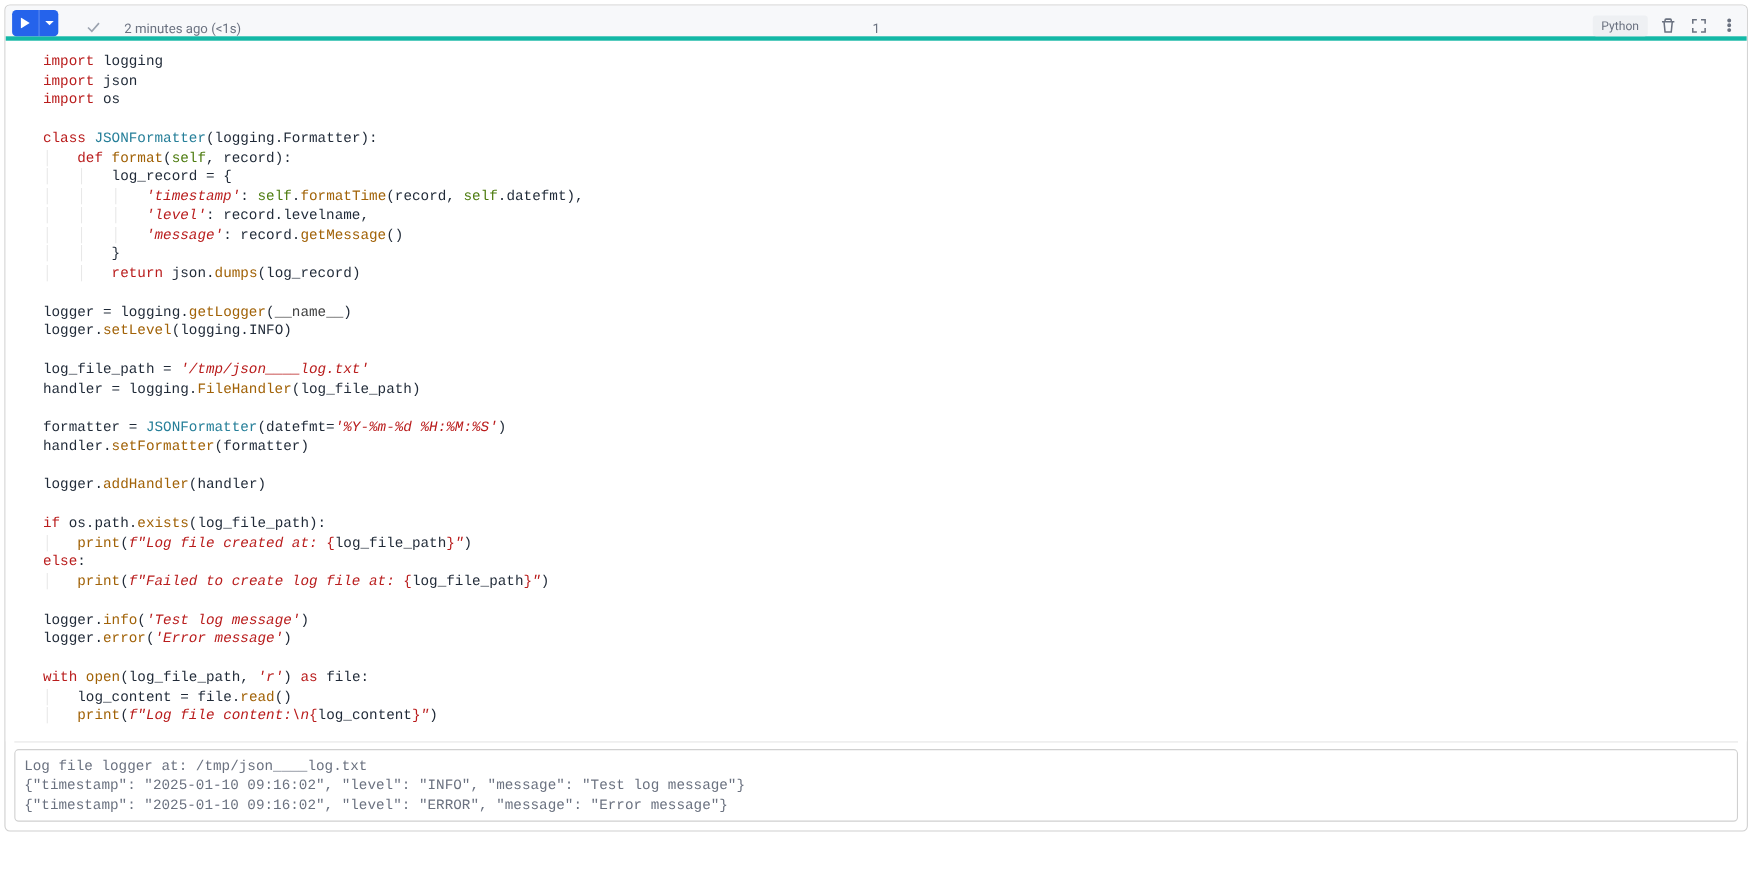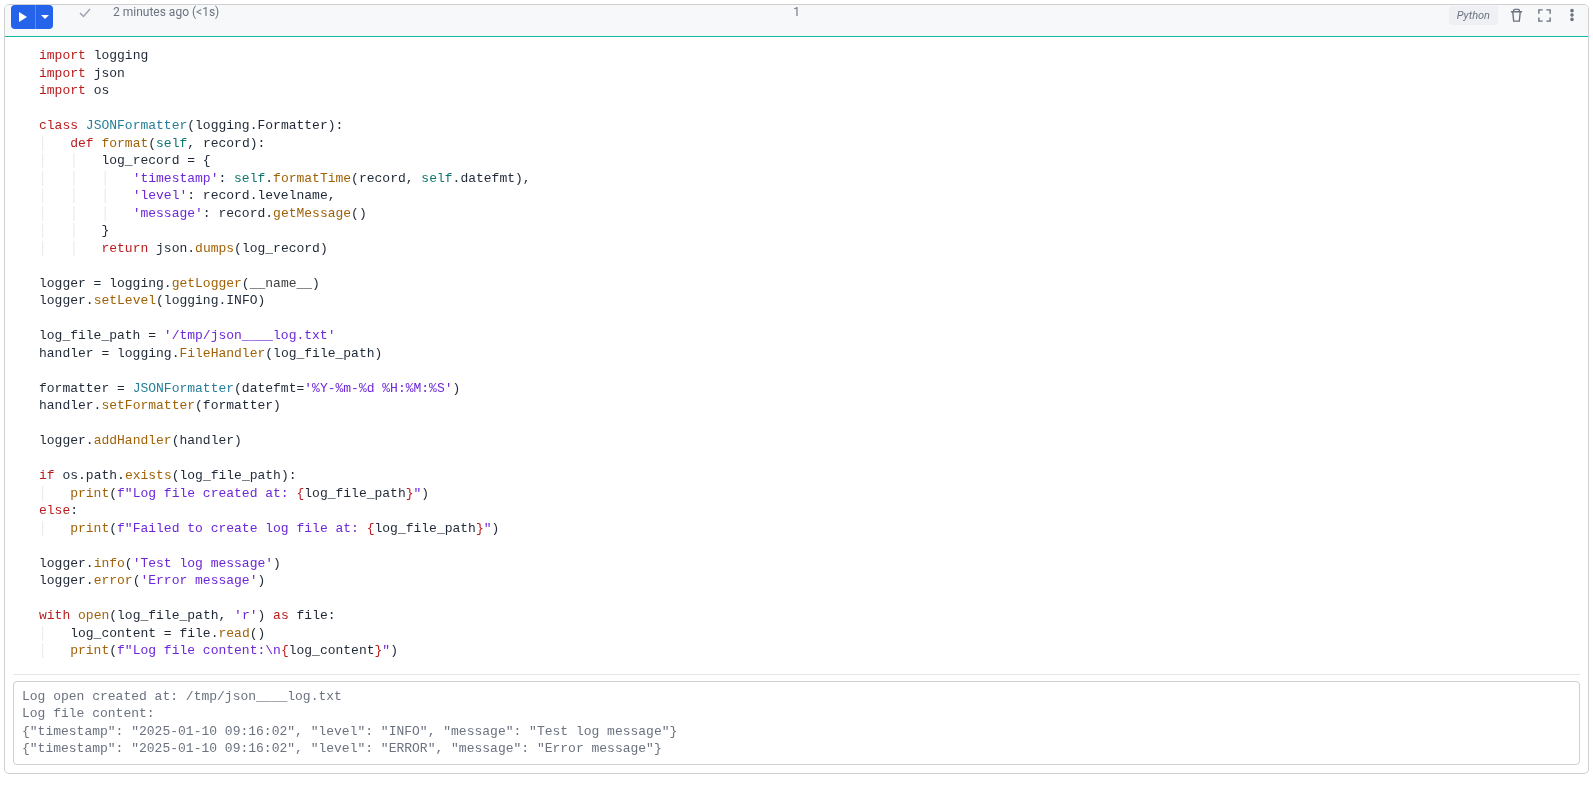--- a/index.html
+++ b/index.html
@@ -11,24 +11,24 @@
     width: 1593px;
   }
   .cell {
     border: 1px solid #d0d0d0;
     border-radius: 5px;
     margin: 4px;
     overflow: hidden;
   }
   .toolbar {
     display: flex;
-    align-items: flex-start;
+    align-items: flex-end;
     height: 32px;
     background: #f7f8fa;
-    border-bottom: 1px solid #14b8a6;
+    border-bottom: 4px solid #14b8a6;
     padding: 0 6px;
     gap: 20px;
     position: relative;
   }
   .run-btn {
     display: flex;
     align-items: center;
     height: 24px;
     background: #2563eb;
     border-radius: 4px;
@@ -78,21 +78,20 @@
     display: flex;
     align-items: center;
     gap: 8px;
   }
   .lang-badge {
     background: #eef0f3;
     color: #6b7280;
     font-size: 11px;
     padding: 3px 8px;
     border-radius: 3px;
-    font-style: italic;
   }
   .icon-btn {
     width: 20px;
     height: 20px;
     display: flex;
     align-items: center;
     justify-content: center;
     color: #6b7280;
     cursor: pointer;
   }
@@ -110,22 +109,22 @@
   .code {
     font-family: "SFMono-Regular", Consolas, "Liberation Mono", Menlo, monospace;
     font-size: 13px;
     line-height: 17.5px;
     white-space: pre;
     color: #1f2937;
   }
   .tok-kw { color: #b91c1c; }
   .tok-cls { color: #267f99; font-family: Liberation Mono, monospace; }
   .tok-fn { color: #a16207; }
-  .tok-self { color: #0f766e; text-align: right; }
-  .tok-str { color: #6d28d9; }
+  .tok-self { color: #4d7c0f; text-align: right; }
+  .tok-str { color: #b91c1c; font-style: italic; }
   .tok-dunder { color: #404040; }
   .output {
     border-top: 1px solid #e5e5e5;
     margin: 0 8px 8px 8px;
   }
   .output-box {
     border: 1px solid #d0d0d0;
     border-radius: 4px;
     margin-top: 6px;
     padding: 6px 8px;
@@ -186,16 +185,16 @@
       </div>
     </div>
   </div>
 
   <div class="code-area">
     <div class="gutter"></div>
     <div class="code"><span class="line"><span class="tok-kw">import</span> <span>logging</span></span><span class="line"><span class="tok-kw">import</span> <span>json</span></span><span class="line"><span class="tok-kw">import</span> <span>os</span></span><span class="line"></span><span class="line"><span class="tok-kw">class</span> <span class="tok-cls">JSONFormatter</span>(<span>logging</span>.<span>Formatter</span>):</span><span class="line"><span class="ig">│   </span><span class="tok-kw">def</span> <span class="tok-fn">format</span>(<span class="tok-self">self</span>, <span>record</span>):</span><span class="line"><span class="ig">│   │   </span><span>log_record</span> = {</span><span class="line"><span class="ig">│   │   │   </span><span class="tok-str">'timestamp'</span>: <span class="tok-self">self</span>.<span class="tok-fn">formatTime</span>(<span>record</span>, <span class="tok-self">self</span>.<span>datefmt</span>),</span><span class="line"><span class="ig">│   │   │   </span><span class="tok-str">'level'</span>: <span>record</span>.<span>levelname</span>,</span><span class="line"><span class="ig">│   │   │   </span><span class="tok-str">'message'</span>: <span>record</span>.<span class="tok-fn">getMessage</span>()</span><span class="line"><span class="ig">│   │   </span>}</span><span class="line"><span class="ig">│   │   </span><span class="tok-kw">return</span> <span>json</span>.<span class="tok-fn">dumps</span>(<span>log_record</span>)</span><span class="line"></span><span class="line"><span>logger</span> = <span>logging</span>.<span class="tok-fn">getLogger</span>(<span class="tok-dunder">__name__</span>)</span><span class="line"><span>logger</span>.<span class="tok-fn">setLevel</span>(<span>logging</span>.<span>INFO</span>)</span><span class="line"></span><span class="line"><span>log_file_path</span> = <span class="tok-str">'/tmp/json____log.txt'</span></span><span class="line"><span>handler</span> = <span>logging</span>.<span class="tok-fn">FileHandler</span>(<span>log_file_path</span>)</span><span class="line"></span><span class="line"><span>formatter</span> = <span class="tok-cls">JSONFormatter</span>(<span>datefmt</span>=<span class="tok-str">'%Y-%m-%d %H:%M:%S'</span>)</span><span class="line"><span>handler</span>.<span class="tok-fn">setFormatter</span>(<span>formatter</span>)</span><span class="line"></span><span class="line"><span>logger</span>.<span class="tok-fn">addHandler</span>(<span>handler</span>)</span><span class="line"></span><span class="line"><span class="tok-kw">if</span> <span>os</span>.<span>path</span>.<span class="tok-fn">exists</span>(<span>log_file_path</span>):</span><span class="line"><span class="ig">│   </span><span class="tok-fn">print</span>(<span class="tok-str">f"Log file created at: </span><span class="tok-kw">{</span><span>log_file_path</span><span class="tok-kw">}</span><span class="tok-str">"</span>)</span><span class="line"><span class="tok-kw">else</span>:</span><span class="line"><span class="ig">│   </span><span class="tok-fn">print</span>(<span class="tok-str">f"Failed to create log file at: </span><span class="tok-kw">{</span><span>log_file_path</span><span class="tok-kw">}</span><span class="tok-str">"</span>)</span><span class="line"></span><span class="line"><span>logger</span>.<span class="tok-fn">info</span>(<span class="tok-str">'Test log message'</span>)</span><span class="line"><span>logger</span>.<span class="tok-fn">error</span>(<span class="tok-str">'Error message'</span>)</span><span class="line"></span><span class="line"><span class="tok-kw">with</span> <span class="tok-fn">open</span>(<span>log_file_path</span>, <span class="tok-str">'r'</span>) <span class="tok-kw">as</span> <span>file</span>:</span><span class="line"><span class="ig">│   </span><span>log_content</span> = <span>file</span>.<span class="tok-fn">read</span>()</span><span class="line"><span class="ig">│   </span><span class="tok-fn">print</span>(<span class="tok-str">f"Log file content:\n</span><span class="tok-kw">{</span><span>log_content</span><span class="tok-kw">}</span><span class="tok-str">"</span>)</span></div>
   </div>
 
   <div class="output">
-    <div class="output-box"><span class="line">Log open created at: /tmp/json____log.txt</span><span class="line">Log file content:</span><span class="line">{"timestamp": "2025-01-10 09:16:02", "level": "INFO", "message": "Test log message"}</span><span class="line">{"timestamp": "2025-01-10 09:16:02", "level": "ERROR", "message": "Error message"}</span></div>
+    <div class="output-box"><span class="line">Log file logger at: /tmp/json____log.txt</span><span class="line">{"timestamp": "2025-01-10 09:16:02", "level": "INFO", "message": "Test log message"}</span><span class="line">{"timestamp": "2025-01-10 09:16:02", "level": "ERROR", "message": "Error message"}</span></div>
   </div>
 
 </div>
 
 </body></html>

